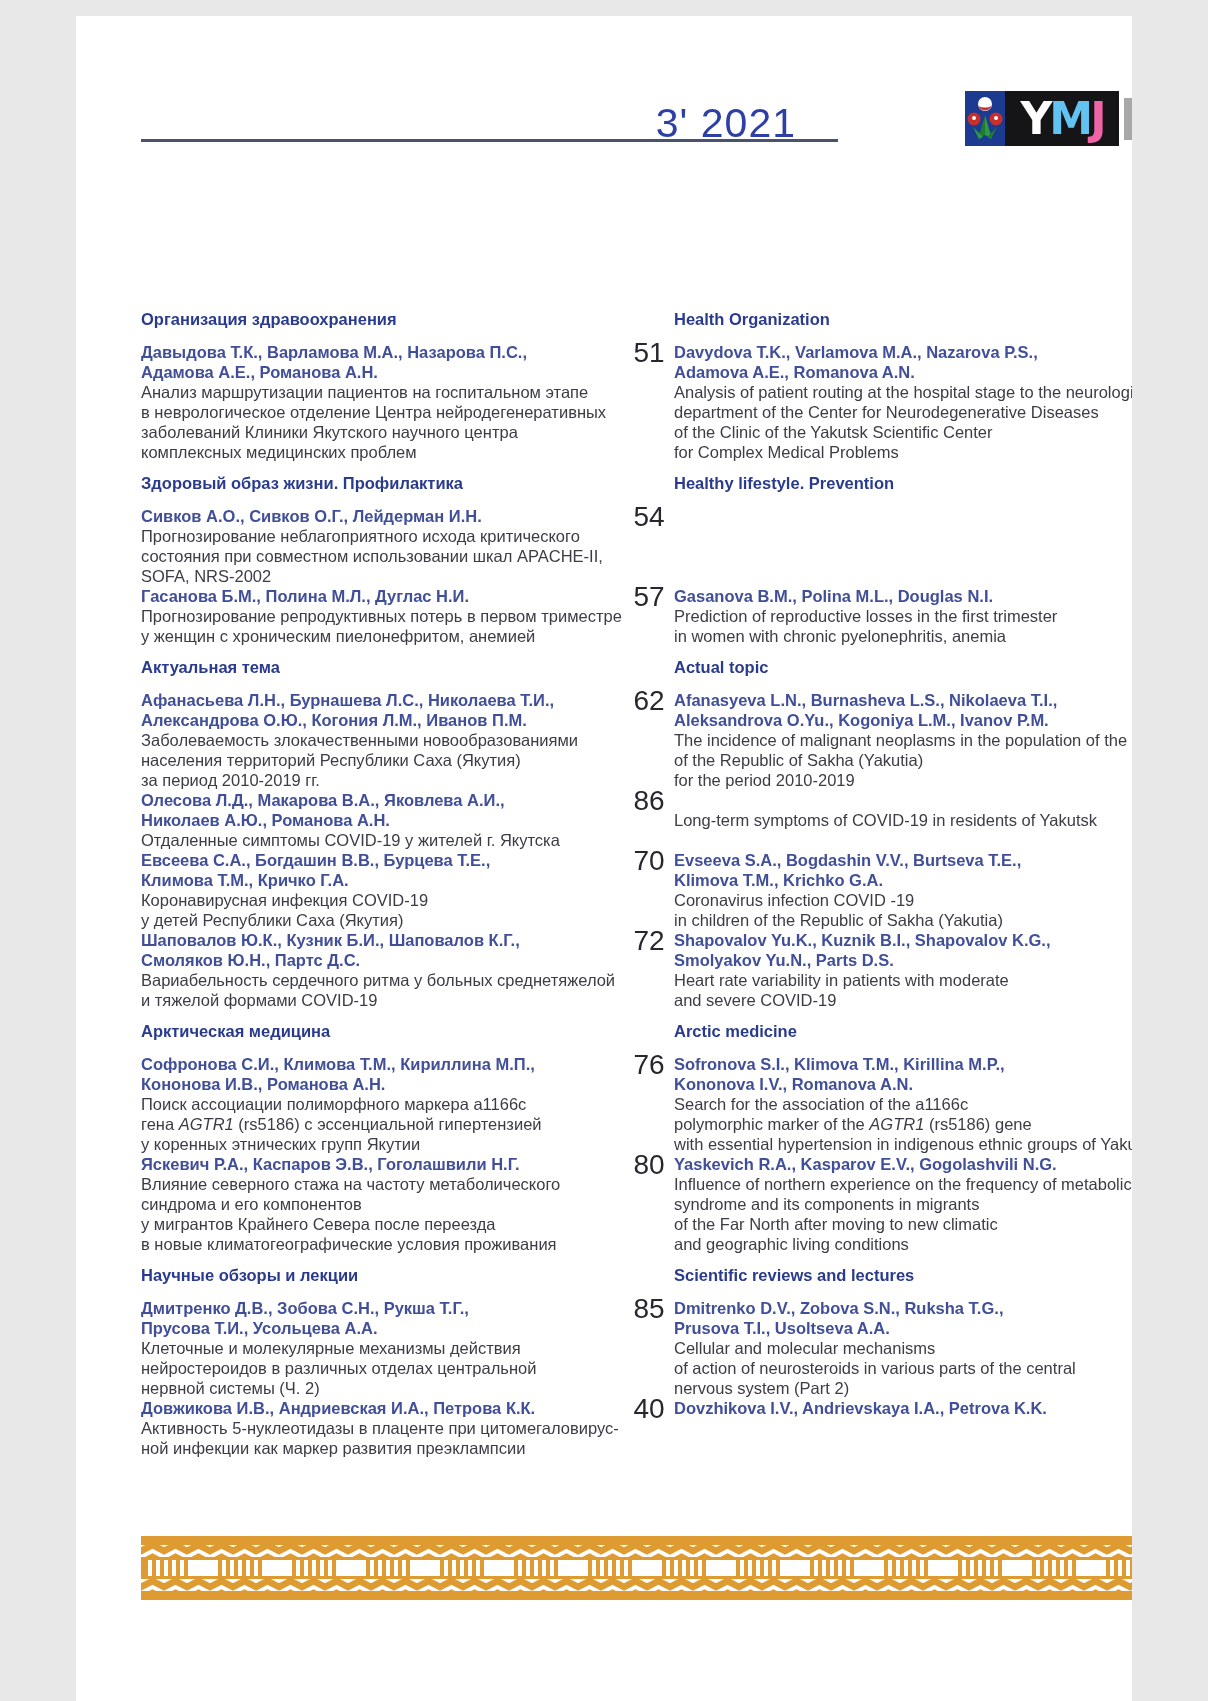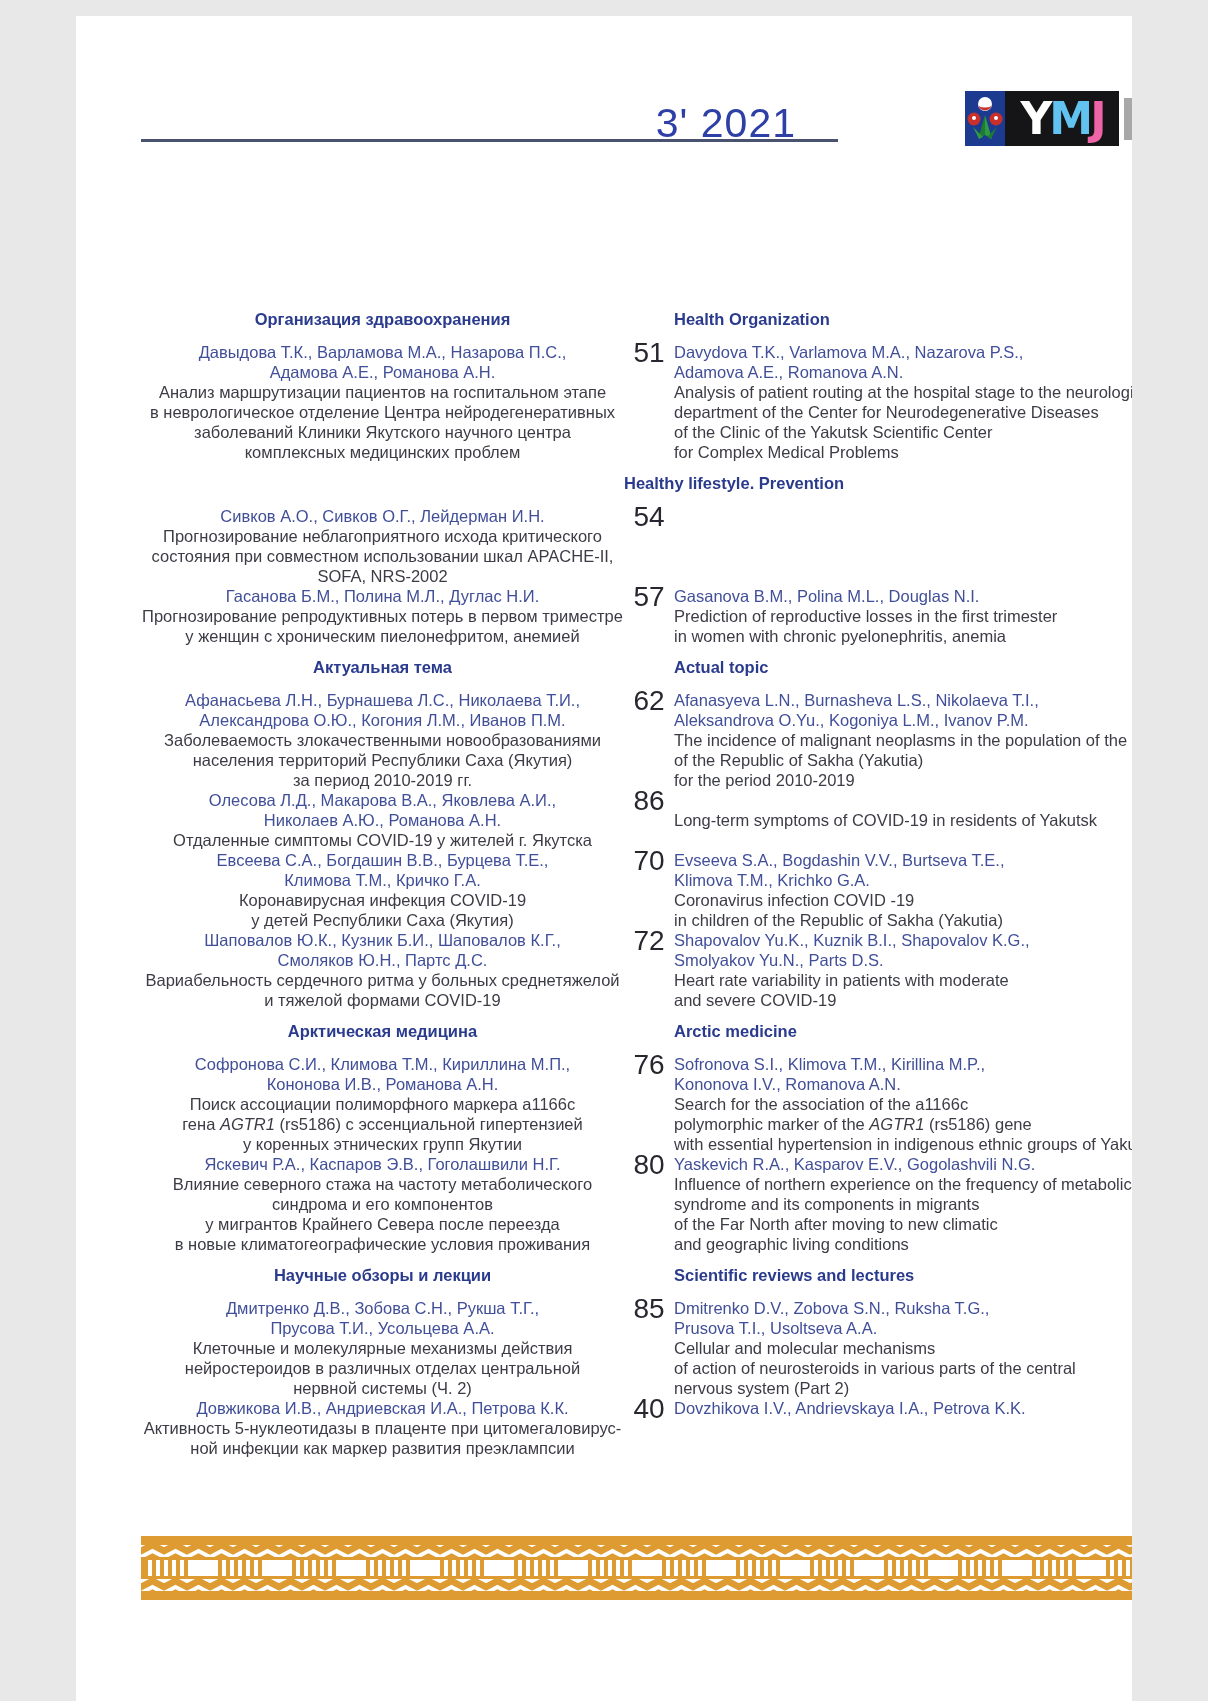--- a/index.html
+++ b/index.html
@@ -47,30 +47,30 @@
     color:var(--c-pagebox_text,#1F1F1F);
     font-size:26px;
     display:flex;align-items:center;justify-content:center;
   }
   
   #toc{padding:282px 0 0 65px;}
   .row{
     display:grid;
     grid-template-columns:483px 50px 560px;
   }
-  .ru{text-align:center;white-space:nowrap;}
+  .ru{text-align:left;white-space:nowrap;}
   .en{text-align:left;white-space:nowrap;}
   .row .head{
     color:var(--c-heading,#2A3B8D);
     font-weight:bold;
     font-size:16.5px;line-height:20px;
     margin:11px 0 13px 0;
   }
   .entry-text{font-size:16.5px;line-height:20px;}
-  .authors{color:var(--c-authors,#414F99);}
+  .authors{color:var(--c-authors,#414F99);font-weight:bold;}
   .title{color:var(--c-title,#3C3C46);}
   .gut{text-align:center;}
   .pagenum{
     display:block;
     font-size:28px;line-height:24px;
     margin-top:-1px;
     color:var(--c-pagenum,#27272F);
   }
   
   .ornament{
@@ -116,20 +116,21 @@
         <div class="en head">Health Organization</div>
       </div>
       <div class="row">
         <div class="ru entry-text"><span class="authors">Давыдова Т.К., Варламова М.А., Назарова П.С.,<br>Адамова А.Е., Романова А.Н.</span><br><span class="title">Анализ маршрутизации пациентов на госпитальном этапе<br>в неврологическое отделение Центра нейродегенеративных<br>заболеваний Клиники Якутского научного центра<br>комплексных медицинских проблем</span></div>
         <div class="gut">
           <span class="pagenum">51</span>
         </div>
         <div class="en entry-text"><span class="authors">Davydova T.K., Varlamova M.A., Nazarova P.S.,<br>Adamova A.E., Romanova A.N.</span><br><span class="title">Analysis of patient routing at the hospital stage to the neurological<br>department of the Center for Neurodegenerative Diseases<br>of the Clinic of the Yakutsk Scientific Center<br>for Complex Medical Problems</span></div>
       </div>
       <div class="row">
+        <div class="ru head">Здоровый образ жизни. Профилактика</div>
         <div class="gut"></div>
         <div class="en head">Healthy lifestyle. Prevention</div>
       </div>
       <div class="row">
         <div class="ru entry-text"><span class="authors">Сивков А.О., Сивков О.Г., Лейдерман И.Н.</span><br><span class="title">Прогнозирование неблагоприятного исхода критического<br>состояния при совместном использовании шкал APACHE-II,<br>SOFA, NRS-2002</span></div>
         <div class="gut">
           <span class="pagenum">54</span>
         </div>
       </div>
       <div class="row">

